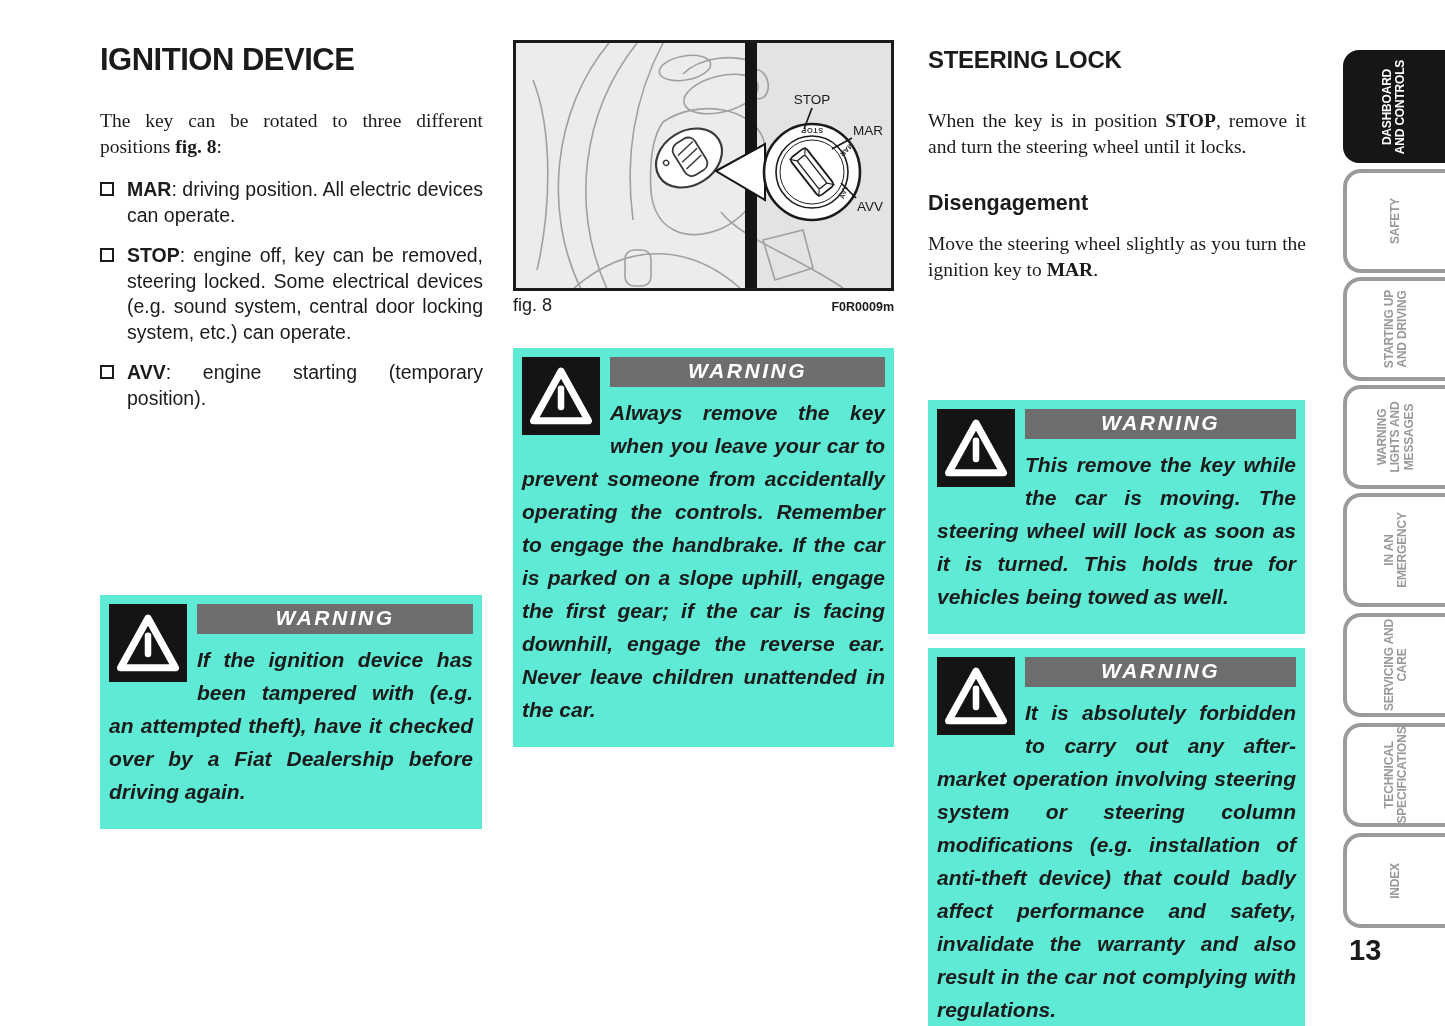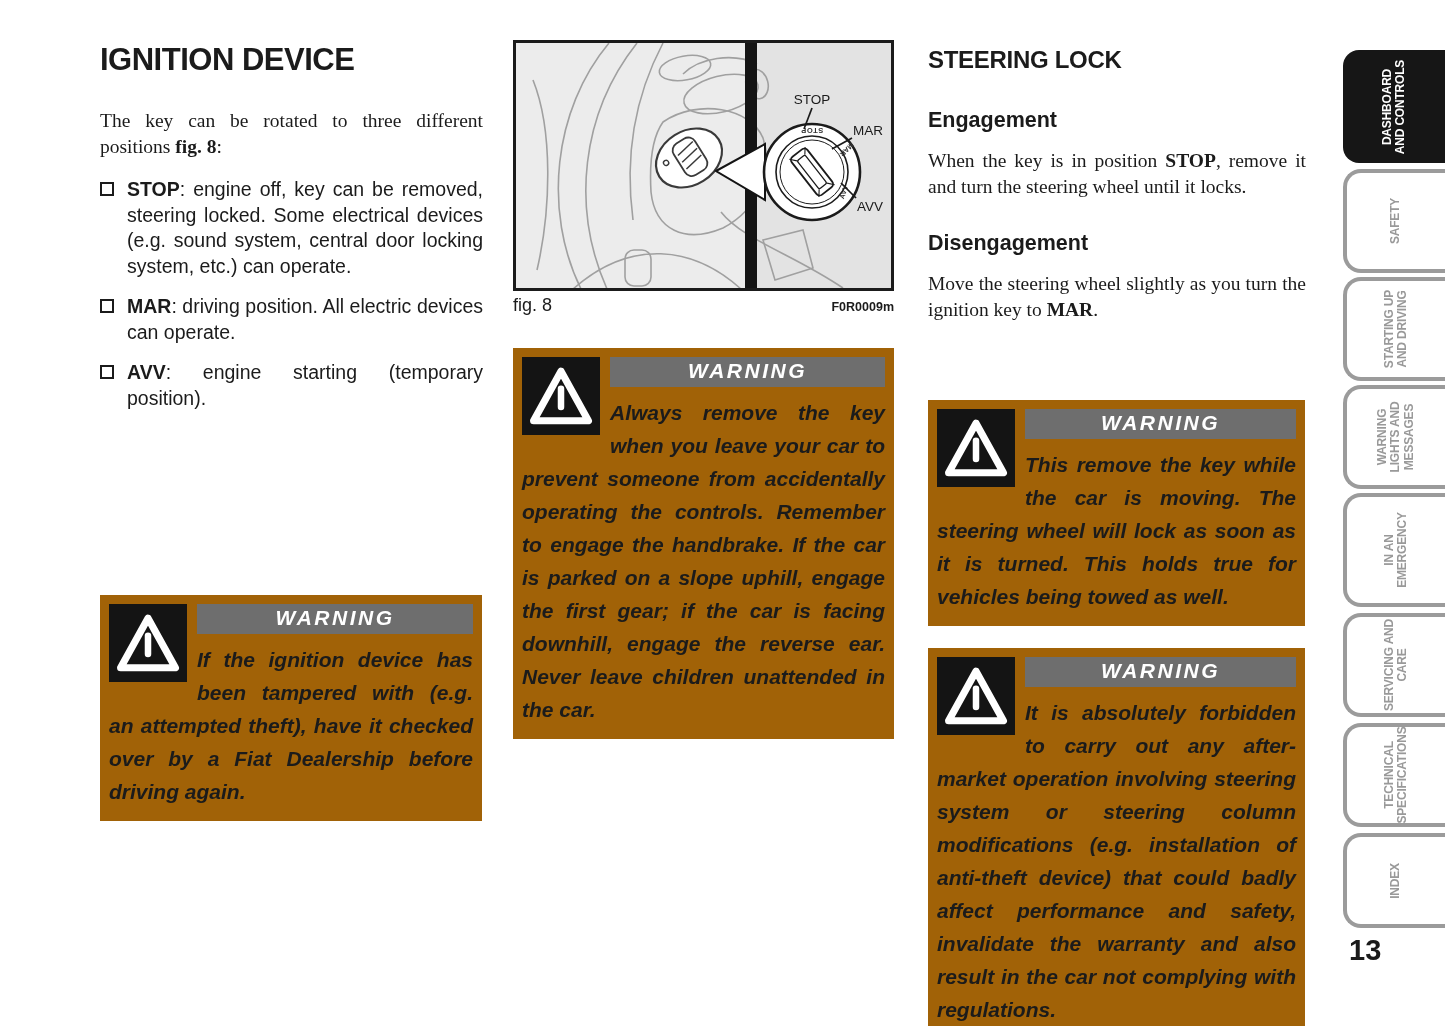--- a/index.html
+++ b/index.html
@@ -20,21 +20,21 @@
   p.body:last-child{margin-bottom:0;}
   .mt{margin-top:32px;}
 
   ul.bullets{list-style:none;margin:0 0 0;padding:0;}
   ul.bullets li{position:relative;padding-left:27px;margin-bottom:15px;
     font-size:19.5px;line-height:25.5px;text-align:justify;}
   .sq{position:absolute;left:0;top:5px;width:10px;height:10px;border:2.5px solid #1b1b1b;background:#fff;}
   b.term{font-weight:bold;}
 
   
-  .warnbox{position:absolute;background:#a16207;padding:9px 9px 13px;box-sizing:border-box;}
+  .warnbox{position:absolute;background:#5eead4;padding:9px 9px 21px;box-sizing:border-box;}
   #warn-tamper{left:100px;top:595px;width:382px;}
   #warn-removekey{left:513px;top:348px;width:381px;}
   #warn-neverremove{left:928px;top:400px;width:377px;}
   #warn-aftermarket{left:928px;top:648px;width:377px;}
   .warn-icon{float:left;width:78px;height:78px;background:#141414;margin:0 10px 6px 0;
     display:flex;align-items:center;justify-content:center;}
   .warn-icon svg{width:66px;height:60px;display:block;}
   .warn-bar{margin-left:88px;background:#6e6e6e;color:#ffffff;text-align:center;
     font-size:21px;font-weight:bold;font-style:italic;letter-spacing:2.5px;
     padding:2px 0 4px;margin-bottom:9px;}
@@ -70,24 +70,24 @@
   #page-num{position:absolute;left:1349px;top:934px;font-size:29px;font-weight:bold;text-align:right;}
 </style>
 </head>
 <body>
 
 <div class="col" id="left-col">
   <h1>IGNITION DEVICE</h1>
   <p class="body"><span>The key can be rotated to three different positions </span><b>fig. 8</b><span>:</span></p>
   <ul class="bullets">
     <li>
-      <span class="sq"></span><b class="term">STOP</b><span>: engine off, key can be removed, steering locked. Some electrical devices (e.g. sound system, central door locking system, etc.) can operate.</span>
+      <span class="sq"></span><b class="term">MAR</b><span>: driving position. All electric devices can operate.</span>
     </li>
     <li>
-      <span class="sq"></span><b class="term">MAR</b><span>: driving position. All electric devices can operate.</span>
+      <span class="sq"></span><b class="term">STOP</b><span>: engine off, key can be removed, steering locked. Some electrical devices (e.g. sound system, central door locking system, etc.) can operate.</span>
     </li>
     <li>
       <span class="sq"></span><b class="term">AVV</b><span>: engine starting (temporary position).</span>
     </li>
   </ul>
 </div>
 
 <div id="figure">
   <svg width="381" height="251" viewBox="0 0 381 251">
 
@@ -151,21 +151,20 @@
     <rect x="1.5" y="1.5" width="378" height="248" fill="none" stroke="#1b1b1b" stroke-width="3"></rect>
   </svg>
   <div class="fig-caption-row">
     <span class="fig-caption">fig. 8</span>
     <span class="fig-code">F0R0009m</span>
   </div>
 </div>
 
 <div class="col" id="right-col">
   <h2>STEERING LOCK</h2>
-  <h3>Engagement</h3>
   <p class="body"><span>When the key is in position </span><b>STOP</b><span>, remove it and turn the steering wheel until it locks.</span></p>
   <h3 class="mt">Disengagement</h3>
   <p class="body"><span>Move the steering wheel slightly as you turn the ignition key to </span><b>MAR</b><span>.</span></p>
 </div>
 
 <div class="warnbox" id="warn-tamper">
   <div class="warn-icon">
     <svg viewBox="0 0 100 92">
         <path d="M50 8 L92 84 L8 84 Z" fill="none" stroke="#fff" stroke-width="11" stroke-linejoin="round"></path>
         <line x1="50" y1="35" x2="50" y2="63" stroke="#fff" stroke-width="10" stroke-linecap="round"></line>

